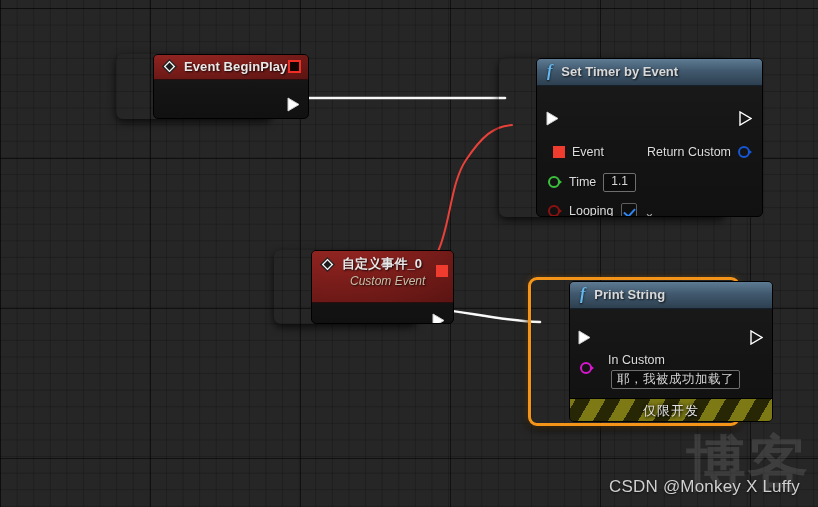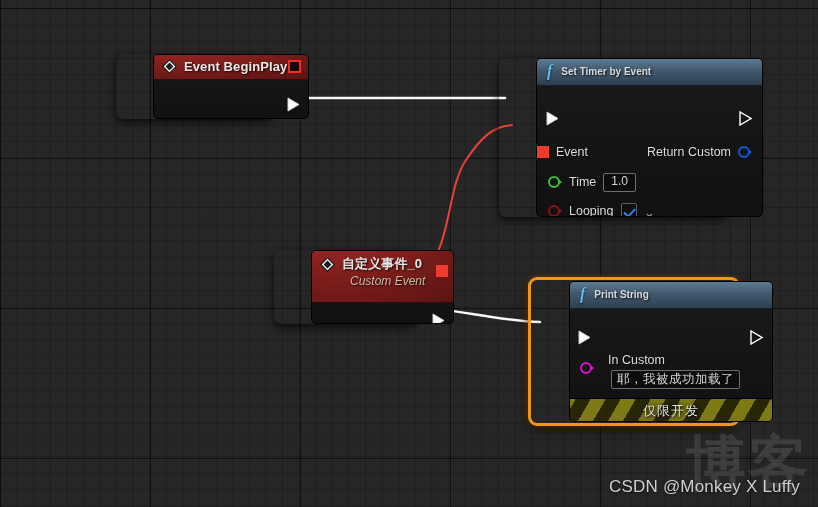--- a/index.html
+++ b/index.html
@@ -110,21 +110,21 @@
     font-style: italic;
     font-weight: bold;
     font-size: 16px;
     color: #63b9f0;
     text-shadow: 0 1px 2px rgba(0,0,0,0.8);
     line-height: 1;
     padding-bottom: 1px;
   }
   .fn-title {
     color: #d9d9d9;
-    font-size: 10px;
+    font-size: 13px;
     font-weight: bold;
     text-shadow: 1px 1px 2px rgba(0,0,0,0.75);
     white-space: nowrap;
   }
 
   .node-body { position: relative; }
 
   
   .exec-pin {
     position: absolute;
@@ -326,40 +326,40 @@
             <polygon points="1,1 1,14 12,7.5" fill="#ffffff" stroke="#cfcfcf" stroke-width="1"></polygon>
           </svg>
         </span>
 
         <span class="exec-pin" style="position:absolute; right:10px; top:25px;">
           <svg width="13" height="15" viewBox="0 0 13 15">
             <polygon points="1,1 1,14 12,7.5" fill="none" stroke="#ffffff" stroke-width="1.4"></polygon>
           </svg>
         </span>
 
-        <div class="pin-row" style="left:0; top:59px;">
+        <div class="pin-row" style="left:16px; top:59px;">
           <span class="pin-square"></span>
           <span class="pin-label">Event</span>
         </div>
 
         <div class="pin-row" style="right:10px; top:59px;">
           <span class="pin-label">Return Custom</span>
           <span style="display:flex;align-items:center;">
             <span class="pin-circle" style="border-color:#1557d6;"></span>
             <span class="pin-arrow" style="border-left-color:#1557d6;"></span>
           </span>
         </div>
 
         <div class="pin-row" style="left:11px; top:87px;text-align:right;">
           <span style="display:flex;align-items:center;">
             <span class="pin-circle"></span>
             <span class="pin-arrow"></span>
           </span>
           <span class="pin-label">Time</span>
-          <span class="val-box">1.0</span>
+          <span class="val-box">1.1</span>
         </div>
 
         <div class="pin-row" style="left:11px; top:117px;">
           <span style="display:flex;align-items:center;">
             <span class="pin-circle" style="border-color:#8c1111;"></span>
             <span class="pin-arrow" style="border-left-color:#8c1111;"></span>
           </span>
           <span class="pin-label">Looping</span>
           <span class="checkbox"></span>
         </div>

